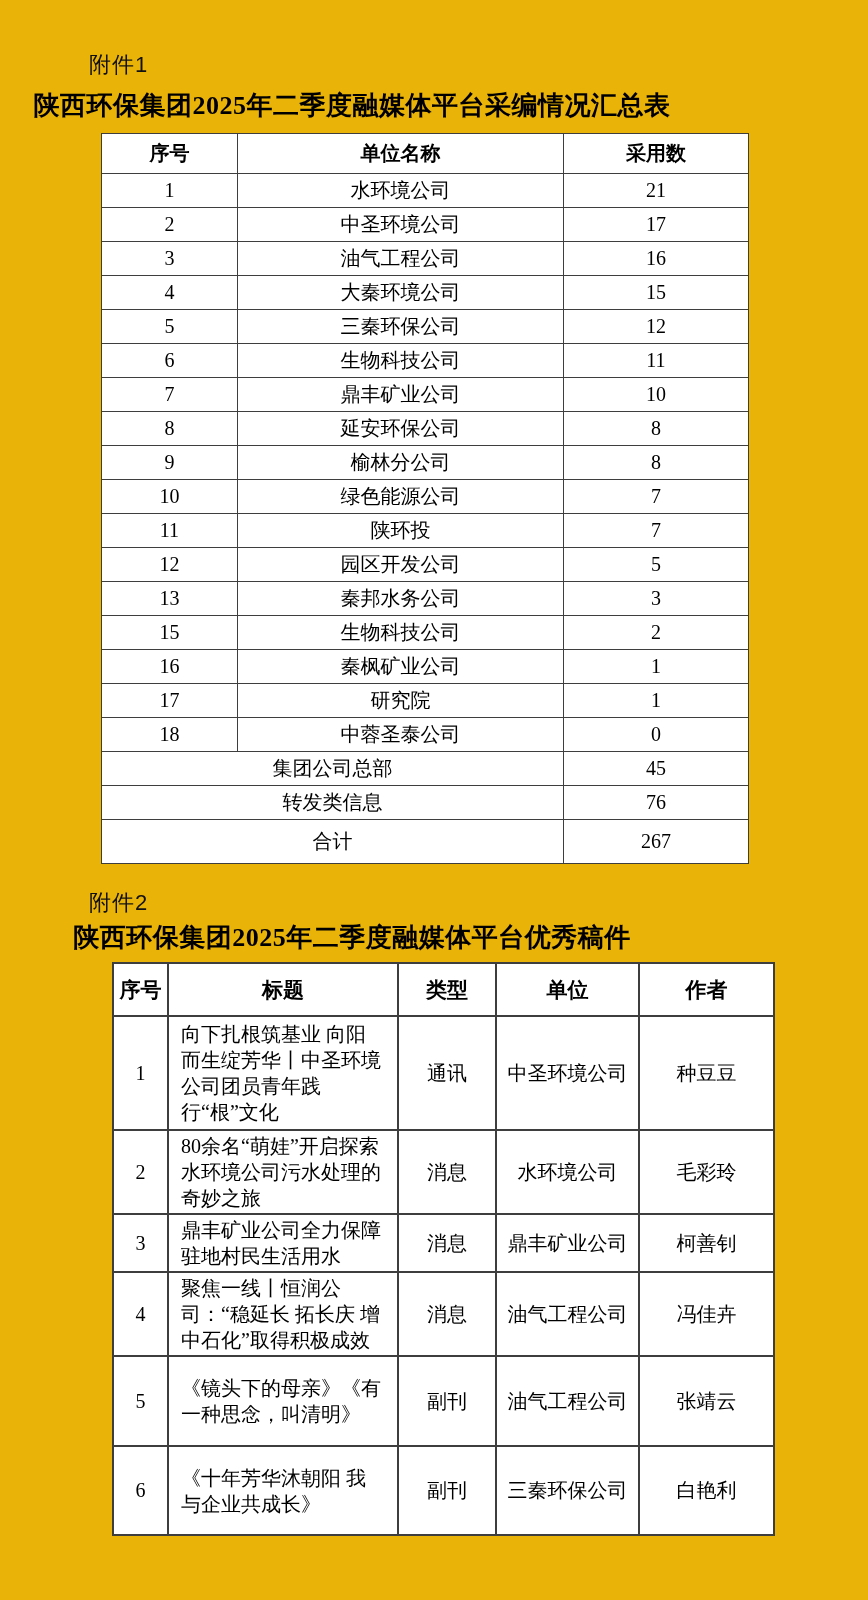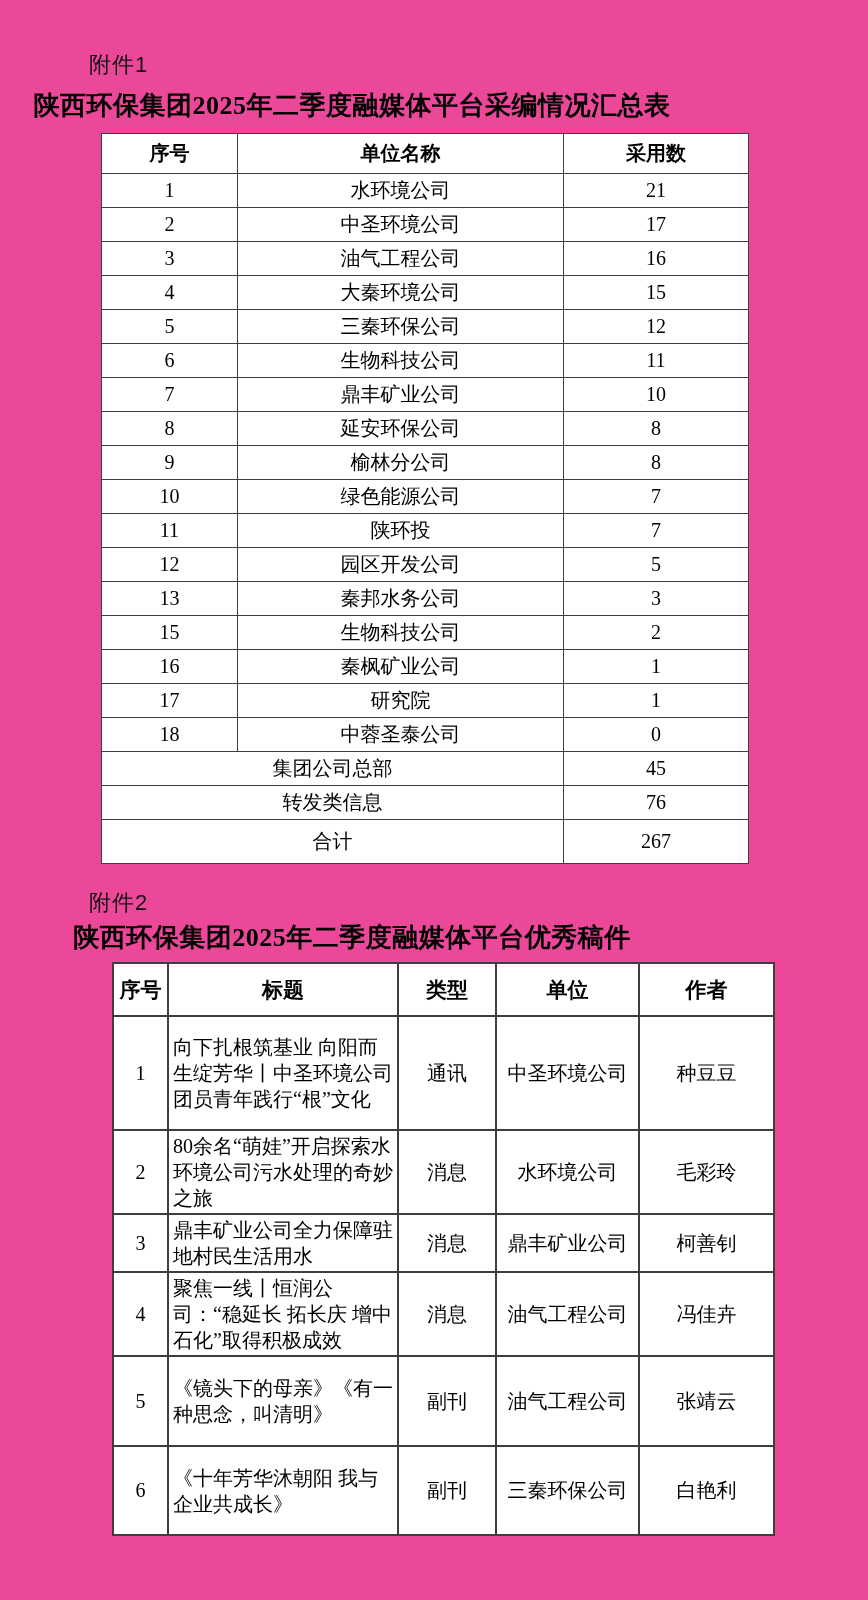--- a/index.html
+++ b/index.html
@@ -4,21 +4,21 @@
 <style>
   html, body {
     margin: 0;
     padding: 0;
     background: #ffffff;
   }
   .page {
     position: relative;
     width: 868px;
     height: 1600px;
-    background: #ec4899;
+    background: #eab308;
     color: #000000;
     font-family: "Liberation Serif", "DejaVu Serif", serif;
     overflow: hidden;
   }
   .attach-label {
     position: absolute;
     left: 89px;
     font-size: 22px;
     font-family: "Liberation Sans", "DejaVu Sans", sans-serif;
     color: #111111;
@@ -82,21 +82,21 @@
     overflow: hidden;
   }
   #table2 th {
     font-family: "Liberation Sans", "DejaVu Sans", sans-serif;
     font-weight: bold;
     font-size: 21px;
     height: 51px;
   }
   #table2 td.article-title {
     text-align: left;
-    padding: 2px 4px;
+    padding: 2px 12px;
     line-height: 26px;
     word-break: break-all;
   }
 </style>
 </head>
 <body>
 
 <div class="page">
 
   <div id="attach1" class="attach-label">附件1</div>

